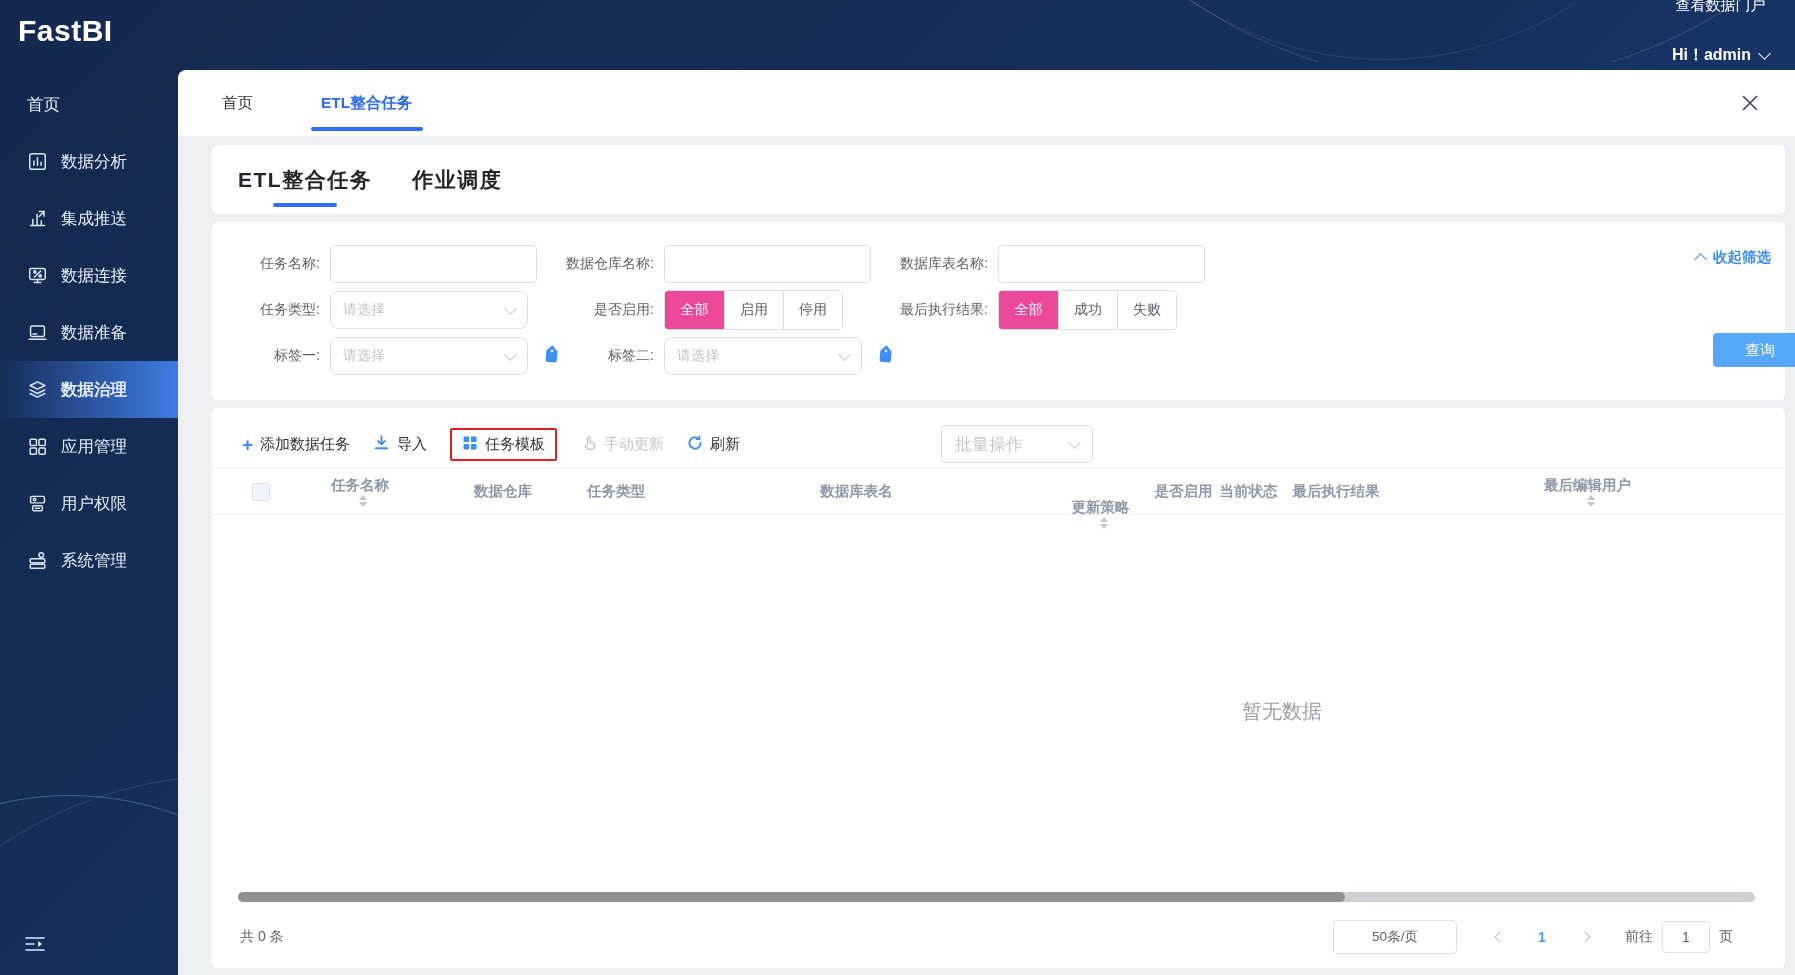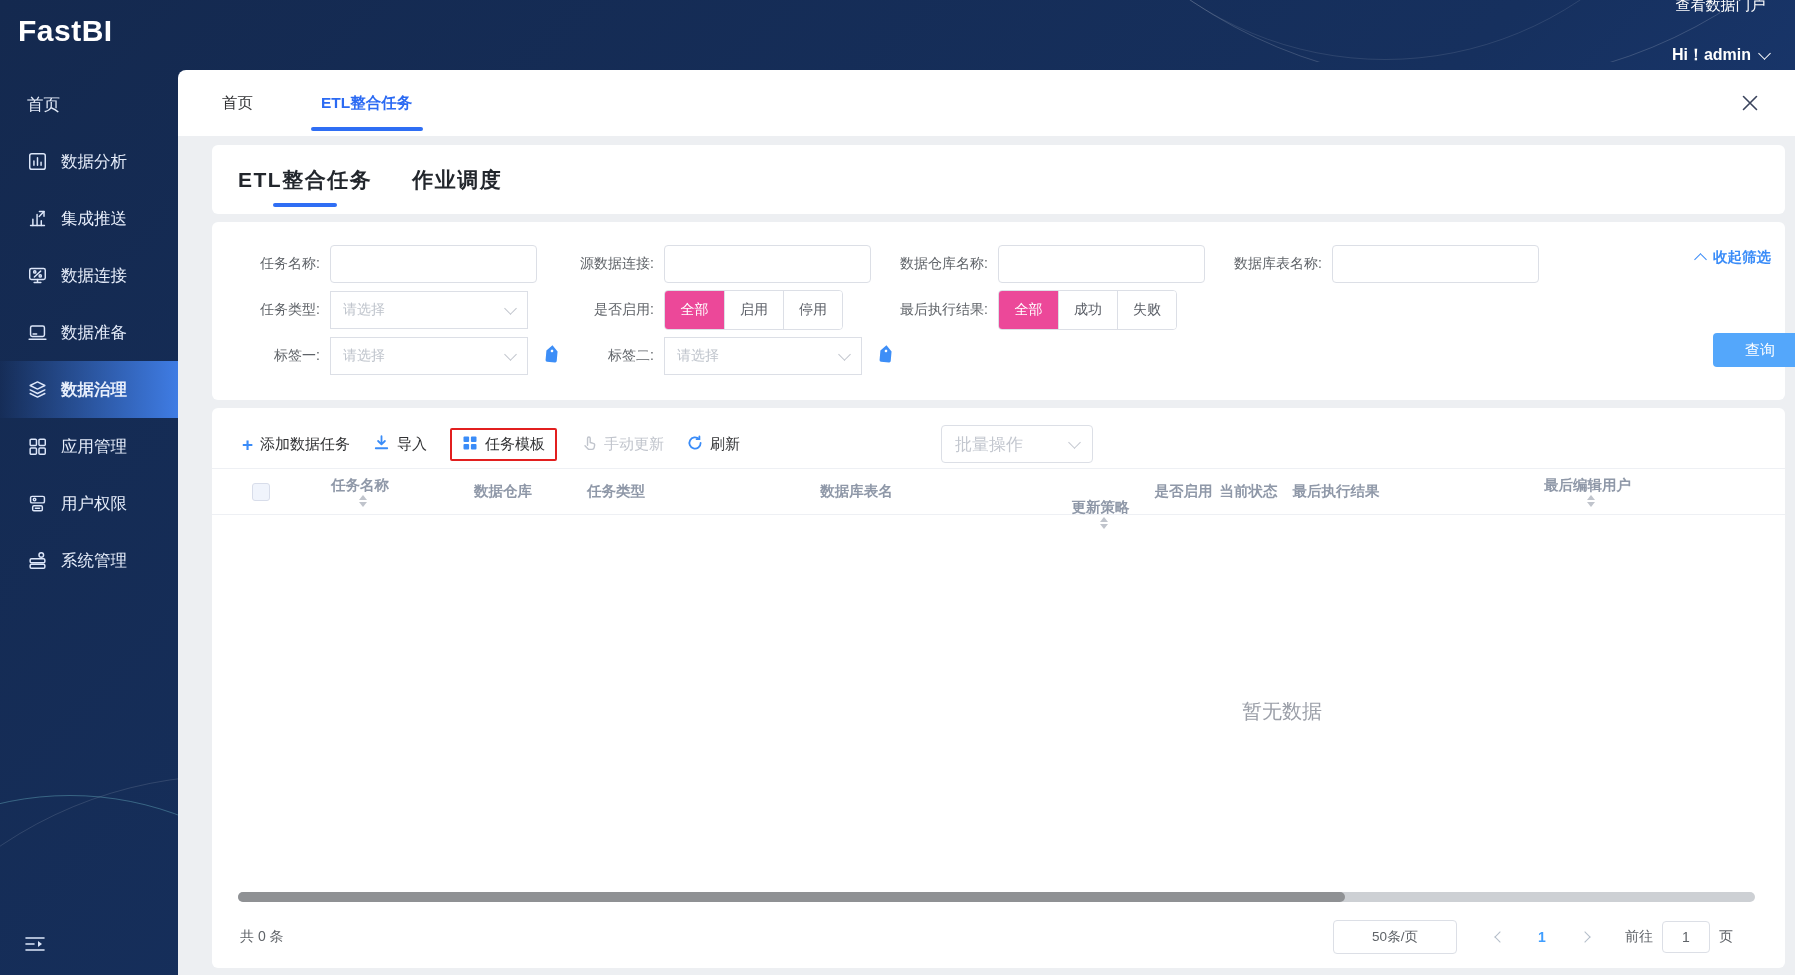--- a/index.html
+++ b/index.html
@@ -46,21 +46,21 @@
   .ptab{display:flex;align-items:center;font-size:21px;font-weight:700;color:#22262c;letter-spacing:1.5px;position:relative;cursor:pointer;}
   .ptab.active::after{content:'';position:absolute;bottom:7px;left:50%;transform:translateX(-50%);width:64px;height:4px;border-radius:2px;background:#2f6ef4;}
   
   .filter-card{margin-top:8px;flex:0 0 178px;position:relative;padding-top:19px;}
   .frow{display:flex;align-items:center;height:46px;}
   .fcol{width:334px;display:flex;align-items:center;}
   .fcol.wide{width:364px;}
   .flabel{flex:0 0 118px;text-align:right;padding-right:10px;font-size:14px;color:#5f6368;}
   .tbox{flex:0 0 198px;height:38px;border:1px solid #dcdfe6;border-radius:4px;background:#fff;
     font-size:14px;color:#303133;padding:0 12px;outline:none;}
-  .selbox{flex:0 0 198px;height:38px;border:1px solid #dcdfe6;border-radius:0;display:flex;align-items:center;
+  .selbox{flex:0 0 198px;height:38px;border:1px solid #dcdfe6;border-radius:8px;display:flex;align-items:center;
     justify-content:space-between;padding:0 12px;cursor:pointer;background:#fff;}
   .selbox .ph{color:#bfc4cc;font-size:14px;}
   .selbox .chev{color:#c0c4cc;}
   .btn-group{display:inline-flex;border:1px solid #dcdfe6;border-radius:4px;overflow:hidden;height:40px;}
   .bg-item{min-width:59px;padding:0 13px;display:flex;align-items:center;justify-content:center;
     font-size:14px;color:#5a5e66;background:#fff;border-left:1px solid #dcdfe6;cursor:pointer;}
   .bg-item:first-child{border-left:none;}
   .bg-item.active{background:#ec4899;color:#fff;}
   .tag-ic{margin-left:14px;cursor:pointer;display:flex;}
   .collapse-filter{position:absolute;top:26px;right:14px;display:flex;align-items:center;gap:8px;
@@ -255,24 +255,20 @@
         <i class="chev up"></i>
         <span>收起筛选</span>
       </div>
 
       <div class="frow">
         <div class="fcol">
           <span class="flabel">任务名称:</span>
           <input class="tbox" style="">
         </div>
         <div class="fcol">
-          <span class="flabel">源数据连接:</span>
-          <input class="tbox" style="">
-        </div>
-        <div class="fcol">
           <span class="flabel">数据仓库名称:</span>
           <input class="tbox" style="">
         </div>
         <div class="fcol">
           <span class="flabel">数据库表名称:</span>
           <input class="tbox" style="">
         </div>
       </div>
 
       <div class="frow">

